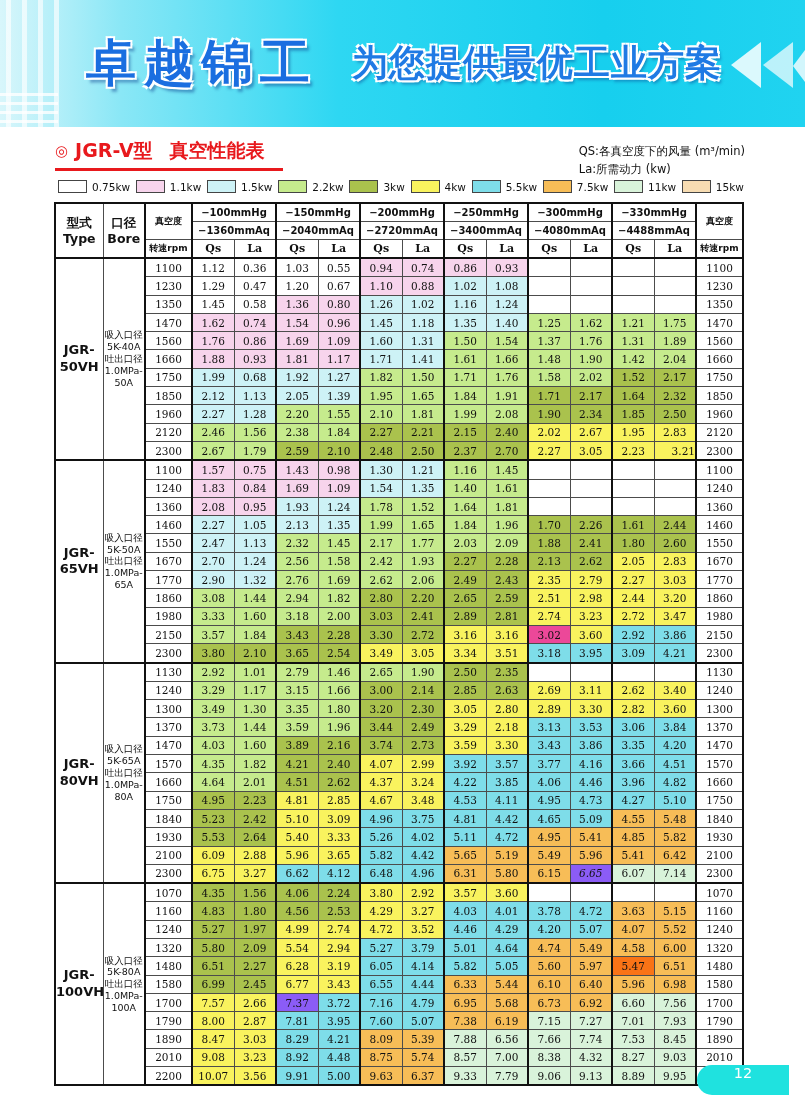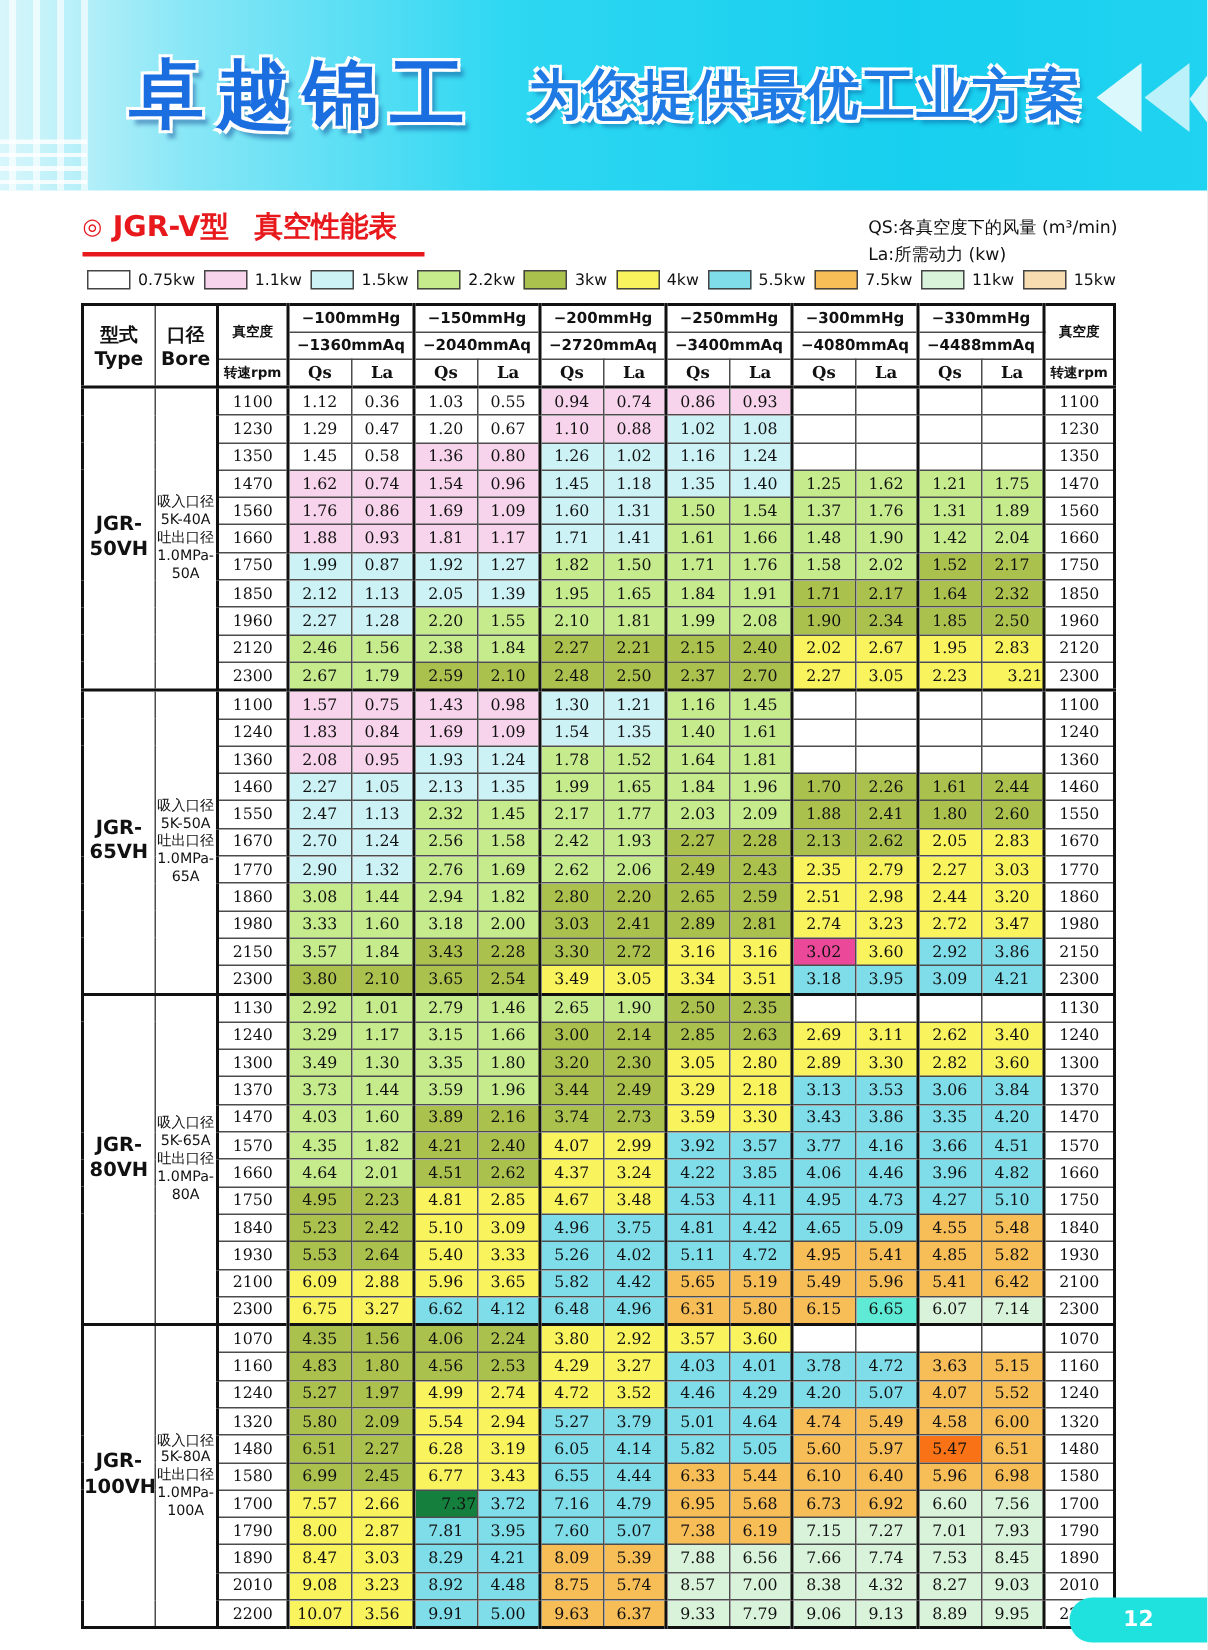--- a/index.html
+++ b/index.html
@@ -44,22 +44,22 @@
   .h-qla{font-family:"DejaVu Serif","Liberation Serif",serif;font-size:11px;height:17px;font-weight:bold;}
   thead tr:last-child th{border-bottom:2px solid #111;}
   td{height:17.3px;font-size:10.5px;}
   td.num{font-family:"DejaVu Serif","Liberation Serif",serif;font-size:10.5px;}
   td.rpm{font-family:"DejaVu Serif","Liberation Serif",serif;background:#fff;font-size:10.5px;}
   td.model{font-size:13px;font-weight:bold;white-space:pre-line;line-height:1.3;background:#fff;}
   td.bore{font-size:9.5px;white-space:pre-line;line-height:1.25;background:#fff;}
   .gs{border-left:2px solid #111;}
   tr.sec td{border-top:2px solid #111;}
   
-  .page-pill{position:absolute;right:0;bottom:5px;width:92px;height:30px;background:#1fe2df;
-             border-radius:16px 0 0 16px;color:#fff;font-size:14.5px;display:flex;align-items:center;justify-content:center;font-weight:bold;}
+  .page-pill{position:absolute;right:16px;bottom:5px;width:92px;height:30px;background:#1fe2df;
+             border-radius:16px 0 0 16px;color:#fff;font-size:14.5px;display:flex;justify-content:center;}
 </style>
 </head>
 <body>
 
 <div class="page">
   <header class="banner">
     <div class="stripes-v"></div>
     <div class="stripes-h"></div>
     <div class="banner-text">
       <span class="brand">卓越锦工</span>
@@ -284,21 +284,21 @@
           <td class="num" style="background: rgb(198, 235, 141);">1.66</td>
           <td class="num gs" style="background: rgb(198, 235, 141);">1.48</td>
           <td class="num" style="background: rgb(198, 235, 141);">1.90</td>
           <td class="num gs" style="background: rgb(198, 235, 141);">1.42</td>
           <td class="num" style="background: rgb(198, 235, 141);">2.04</td>
           <td class="rpm gs">1660</td>
         </tr>
         <tr>
           <td class="rpm gs">1750</td>
           <td class="num gs" style="background: rgb(205, 242, 246);">1.99</td>
-          <td class="num" style="background: rgb(205, 242, 246);">0.87</td>
+          <td class="num" style="background: rgb(205, 242, 246);">0.68</td>
           <td class="num gs" style="background: rgb(205, 242, 246);">1.92</td>
           <td class="num" style="background: rgb(205, 242, 246);">1.27</td>
           <td class="num gs" style="background: rgb(198, 235, 141);">1.82</td>
           <td class="num" style="background: rgb(198, 235, 141);">1.50</td>
           <td class="num gs" style="background: rgb(198, 235, 141);">1.71</td>
           <td class="num" style="background: rgb(198, 235, 141);">1.76</td>
           <td class="num gs" style="background: rgb(198, 235, 141);">1.58</td>
           <td class="num" style="background: rgb(198, 235, 141);">2.02</td>
           <td class="num gs" style="background: rgb(170, 194, 77);">1.52</td>
           <td class="num" style="background: rgb(170, 194, 77);">2.17</td>
@@ -738,21 +738,21 @@
           <td class="rpm gs">2300</td>
           <td class="num gs" style="background: rgb(249, 243, 94);">6.75</td>
           <td class="num" style="background: rgb(249, 243, 94);">3.27</td>
           <td class="num gs" style="background: rgb(126, 221, 233);">6.62</td>
           <td class="num" style="background: rgb(126, 221, 233);">4.12</td>
           <td class="num gs" style="background: rgb(126, 221, 233);">6.48</td>
           <td class="num" style="background: rgb(126, 221, 233);">4.96</td>
           <td class="num gs" style="background: rgb(247, 189, 87);">6.31</td>
           <td class="num" style="background: rgb(247, 189, 87);">5.80</td>
           <td class="num gs" style="background: rgb(247, 189, 87);">6.15</td>
-          <td class="num" style="background: #5eead4;">6.65</td>
+          <td class="num" style="background: #8b5cf6; font-style: italic;">6.65</td>
           <td class="num gs" style="background: rgb(217, 243, 218);">6.07</td>
           <td class="num" style="background: rgb(217, 243, 218);">7.14</td>
           <td class="rpm gs">2300</td>
         </tr>
         <tr class="sec">
           <td class="model" rowspan="11">JGR-
 100VH</td>
           <td class="bore" rowspan="11">吸入口径
 5K-80A
 吐出口径
@@ -850,21 +850,21 @@
           <td class="num gs" style="background: rgb(247, 189, 87);">6.10</td>
           <td class="num" style="background: rgb(247, 189, 87);">6.40</td>
           <td class="num gs" style="background: rgb(247, 189, 87);">5.96</td>
           <td class="num" style="background: rgb(247, 189, 87);">6.98</td>
           <td class="rpm gs">1580</td>
         </tr>
         <tr>
           <td class="rpm gs">1700</td>
           <td class="num gs" style="background: rgb(249, 243, 94);">7.57</td>
           <td class="num" style="background: rgb(249, 243, 94);">2.66</td>
-          <td class="num gs" style="background: #15803d; text-align: right;">7.37</td>
+          <td class="num gs" style="background: #8b5cf6;">7.37</td>
           <td class="num" style="background: rgb(126, 221, 233);">3.72</td>
           <td class="num gs" style="background: rgb(126, 221, 233);">7.16</td>
           <td class="num" style="background: rgb(126, 221, 233);">4.79</td>
           <td class="num gs" style="background: rgb(247, 189, 87);">6.95</td>
           <td class="num" style="background: rgb(247, 189, 87);">5.68</td>
           <td class="num gs" style="background: rgb(247, 189, 87);">6.73</td>
           <td class="num" style="background: rgb(247, 189, 87);">6.92</td>
           <td class="num gs" style="background: rgb(217, 243, 218);">6.60</td>
           <td class="num" style="background: rgb(217, 243, 218);">7.56</td>
           <td class="rpm gs">1700</td>

